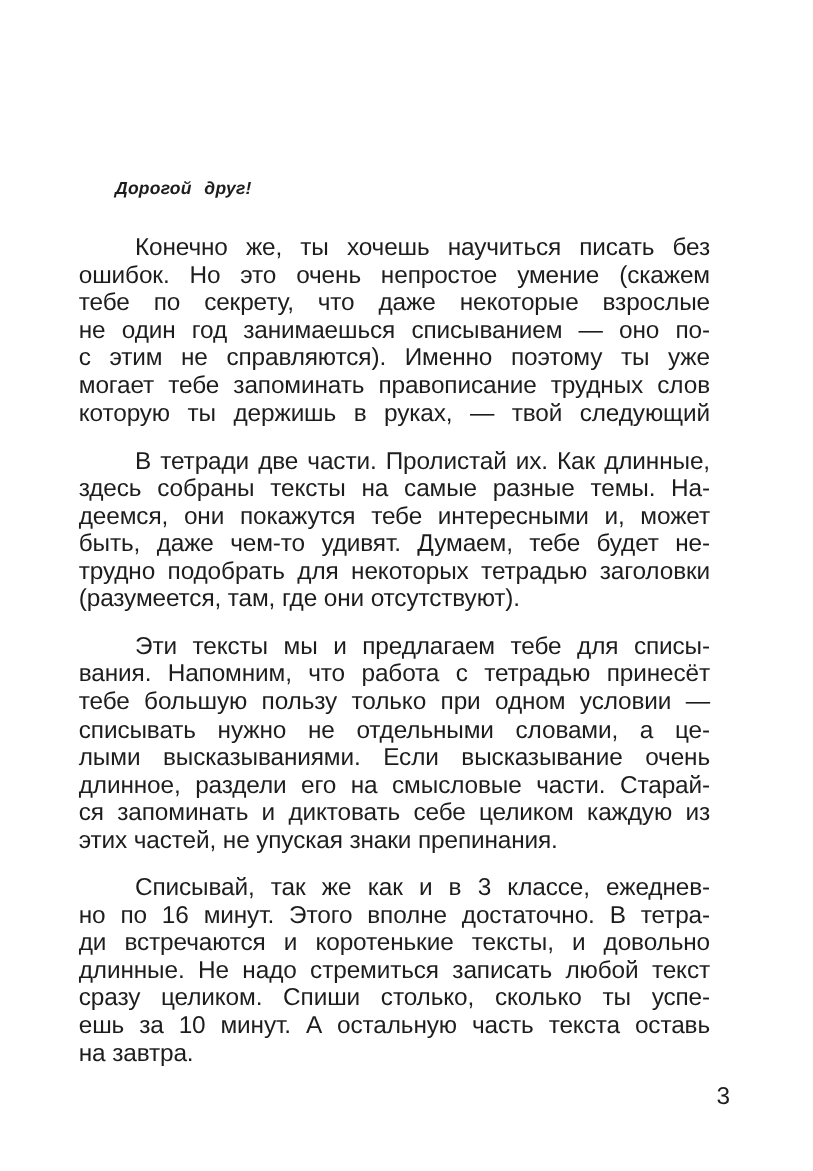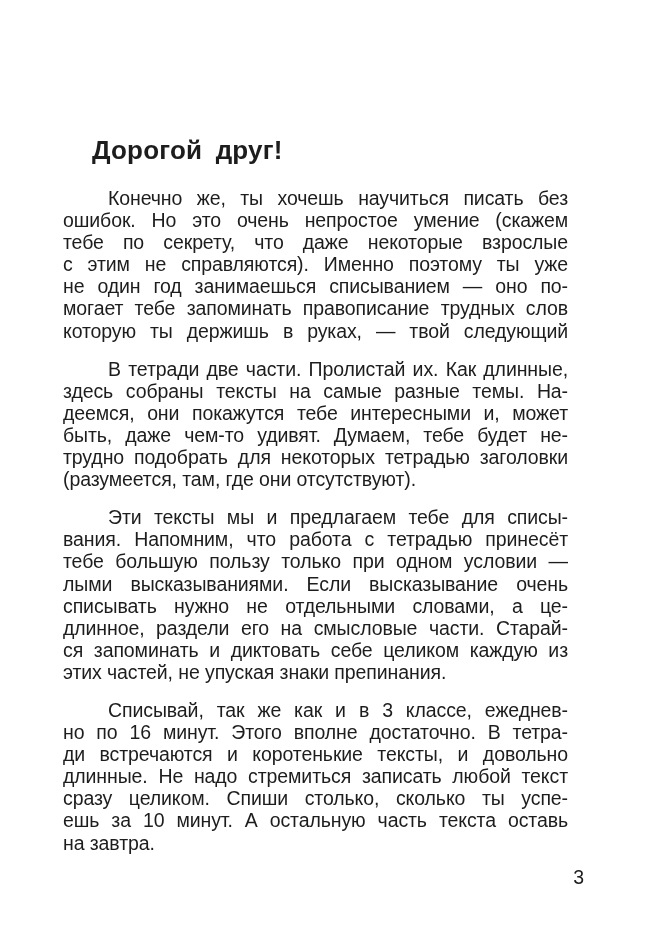--- a/index.html
+++ b/index.html
@@ -17,26 +17,27 @@
     overflow: hidden;
   }
   .content {
     position: absolute;
     left: 47px;
     top: 139px;
     width: 537px;
   }
   .heading {
     margin: 0 0 26px 0;
-    font-size: 26px;
+    font-size: 14px;
     font-weight: 700;
     line-height: 22px;
     text-indent: 45px;
     word-spacing: 6px;
     letter-spacing: 0.2px;
+    font-style: italic;
   }
   .para {
     margin: 16px;
   }
   .line {
     font-size: 19.5px;
     line-height: 22.1px;
     letter-spacing: -0.1px;
     text-align: justify;
     text-align-last: justify;
@@ -63,41 +64,41 @@
 
 <div class="page">
   <div class="content">
 
     <h1 class="heading">Дорогой друг!</h1>
 
     <div class="para">
       <div class="line first">Конечно же, ты хочешь научиться писать без</div>
       <div class="line">ошибок. Но это очень непростое умение (скажем</div>
       <div class="line">тебе по секрету, что даже некоторые взрослые</div>
+      <div class="line">не один год занимаешься списыванием — оно по-</div>
       <div class="line">с этим не справляются). Именно поэтому ты уже</div>
-      <div class="line">не один год занимаешься списыванием — оно по-</div>
       <div class="line">могает тебе запоминать правописание трудных слов</div>
       <div class="line">которую ты держишь в руках, — твой следующий</div>
     </div>
 
     <div class="para">
       <div class="line first">В тетради две части. Пролистай их. Как длинные,</div>
       <div class="line">здесь собраны тексты на самые разные темы. На-</div>
       <div class="line">деемся, они покажутся тебе интересными и, может</div>
       <div class="line">быть, даже чем-то удивят. Думаем, тебе будет не-</div>
       <div class="line">трудно подобрать для некоторых тетрадью заголовки</div>
       <div class="line last">(разумеется, там, где они отсутствуют).</div>
     </div>
 
     <div class="para">
       <div class="line first">Эти тексты мы и предлагаем тебе для списы-</div>
       <div class="line">вания. Напомним, что работа с тетрадью принесёт</div>
       <div class="line">тебе большую пользу только при одном условии —</div>
+      <div class="line">списывать нужно не отдельными словами, а це-</div>
       <div class="line">лыми высказываниями. Если высказывание очень</div>
-      <div class="line">списывать нужно не отдельными словами, а це-</div>
       <div class="line">длинное, раздели его на смысловые части. Старай-</div>
       <div class="line">ся запоминать и диктовать себе целиком каждую из</div>
       <div class="line last">этих частей, не упуская знаки препинания.</div>
     </div>
 
     <div class="para">
       <div class="line first">Списывай, так же как и в 3 классе, ежеднев-</div>
       <div class="line">но по 16 минут. Этого вполне достаточно. В тетра-</div>
       <div class="line">ди встречаются и коротенькие тексты, и довольно</div>
       <div class="line">длинные. Не надо стремиться записать любой текст</div>

